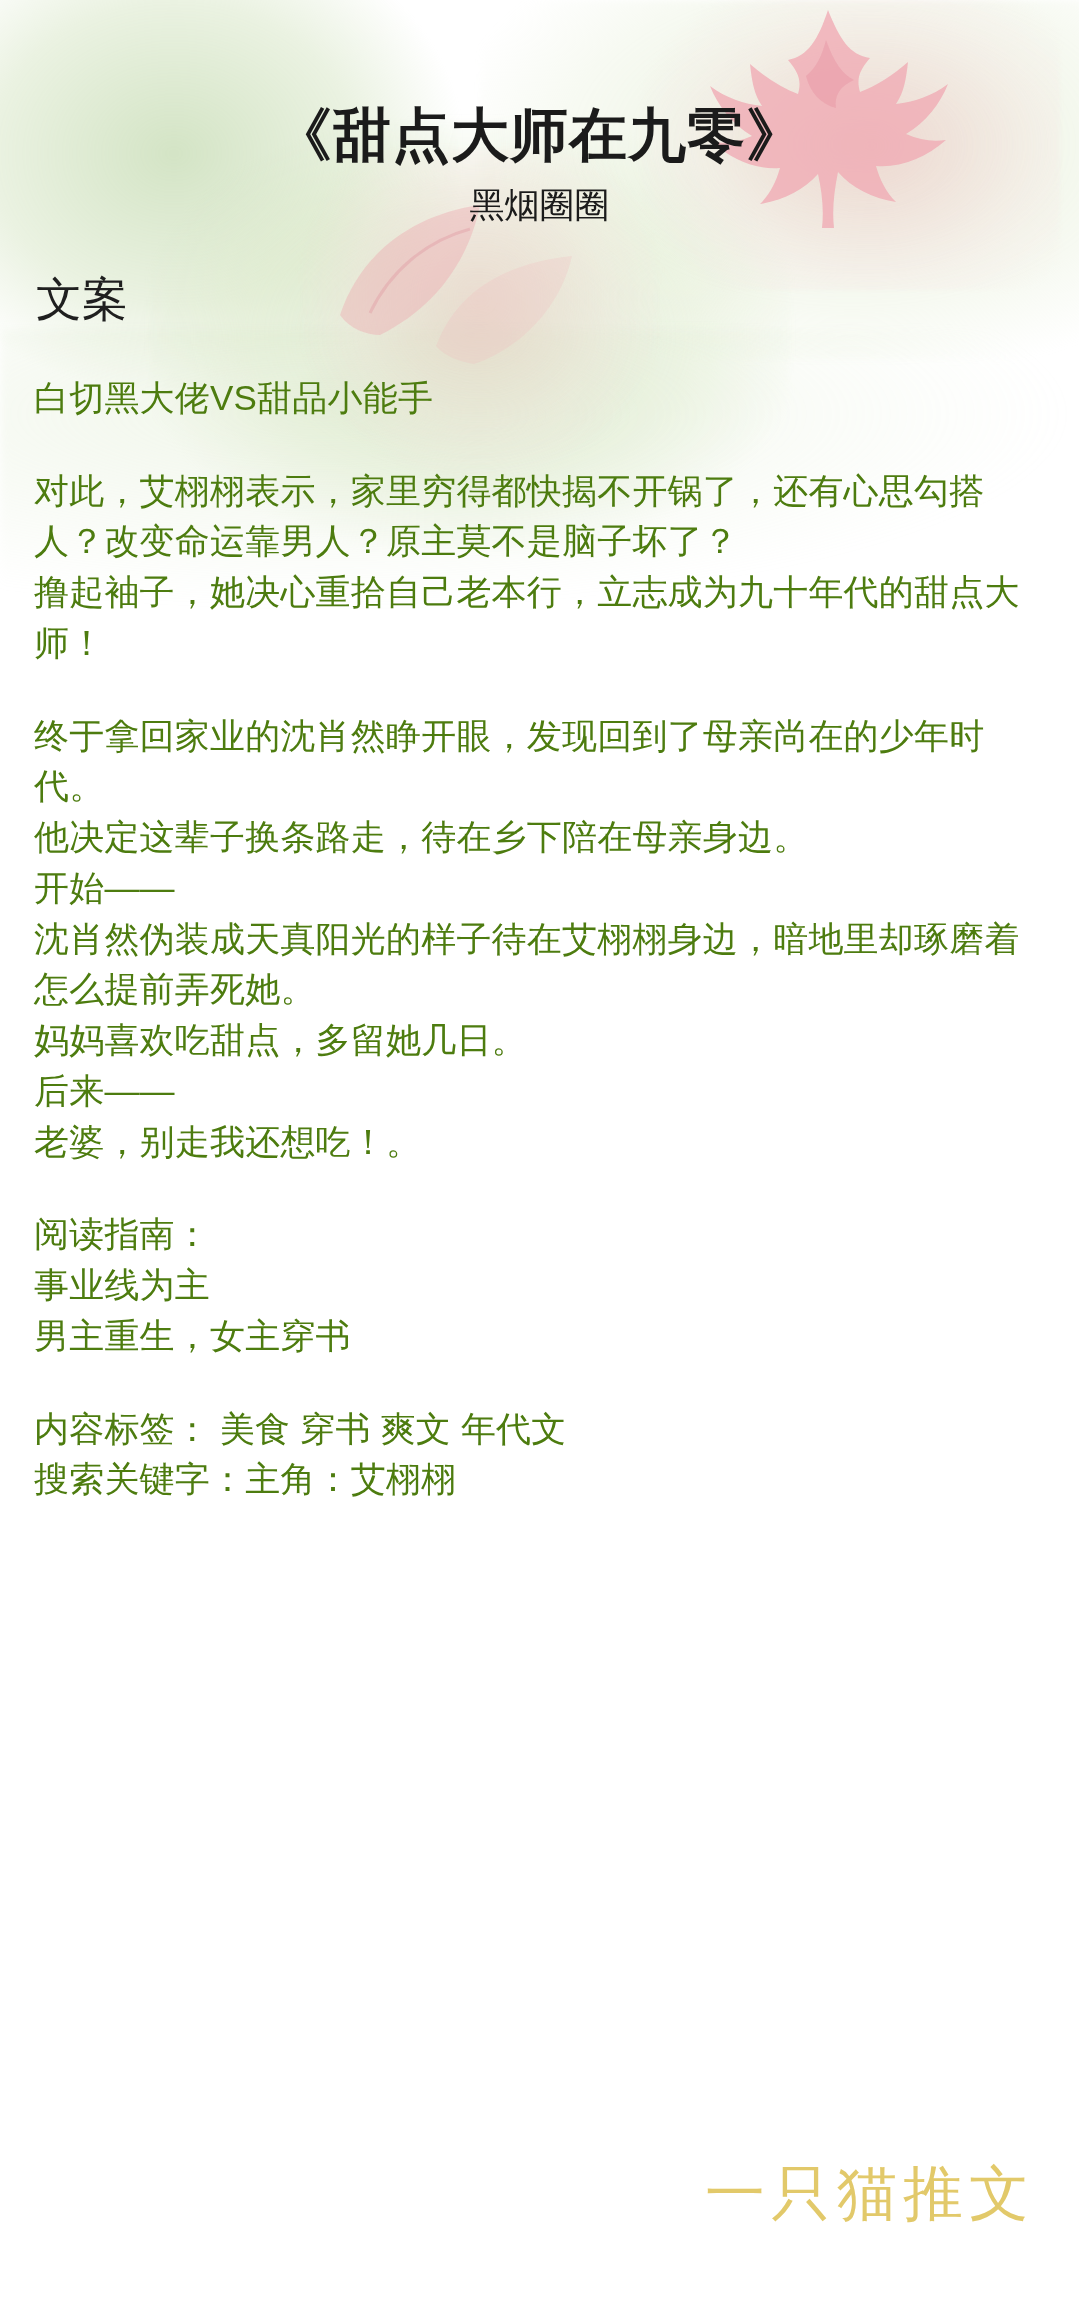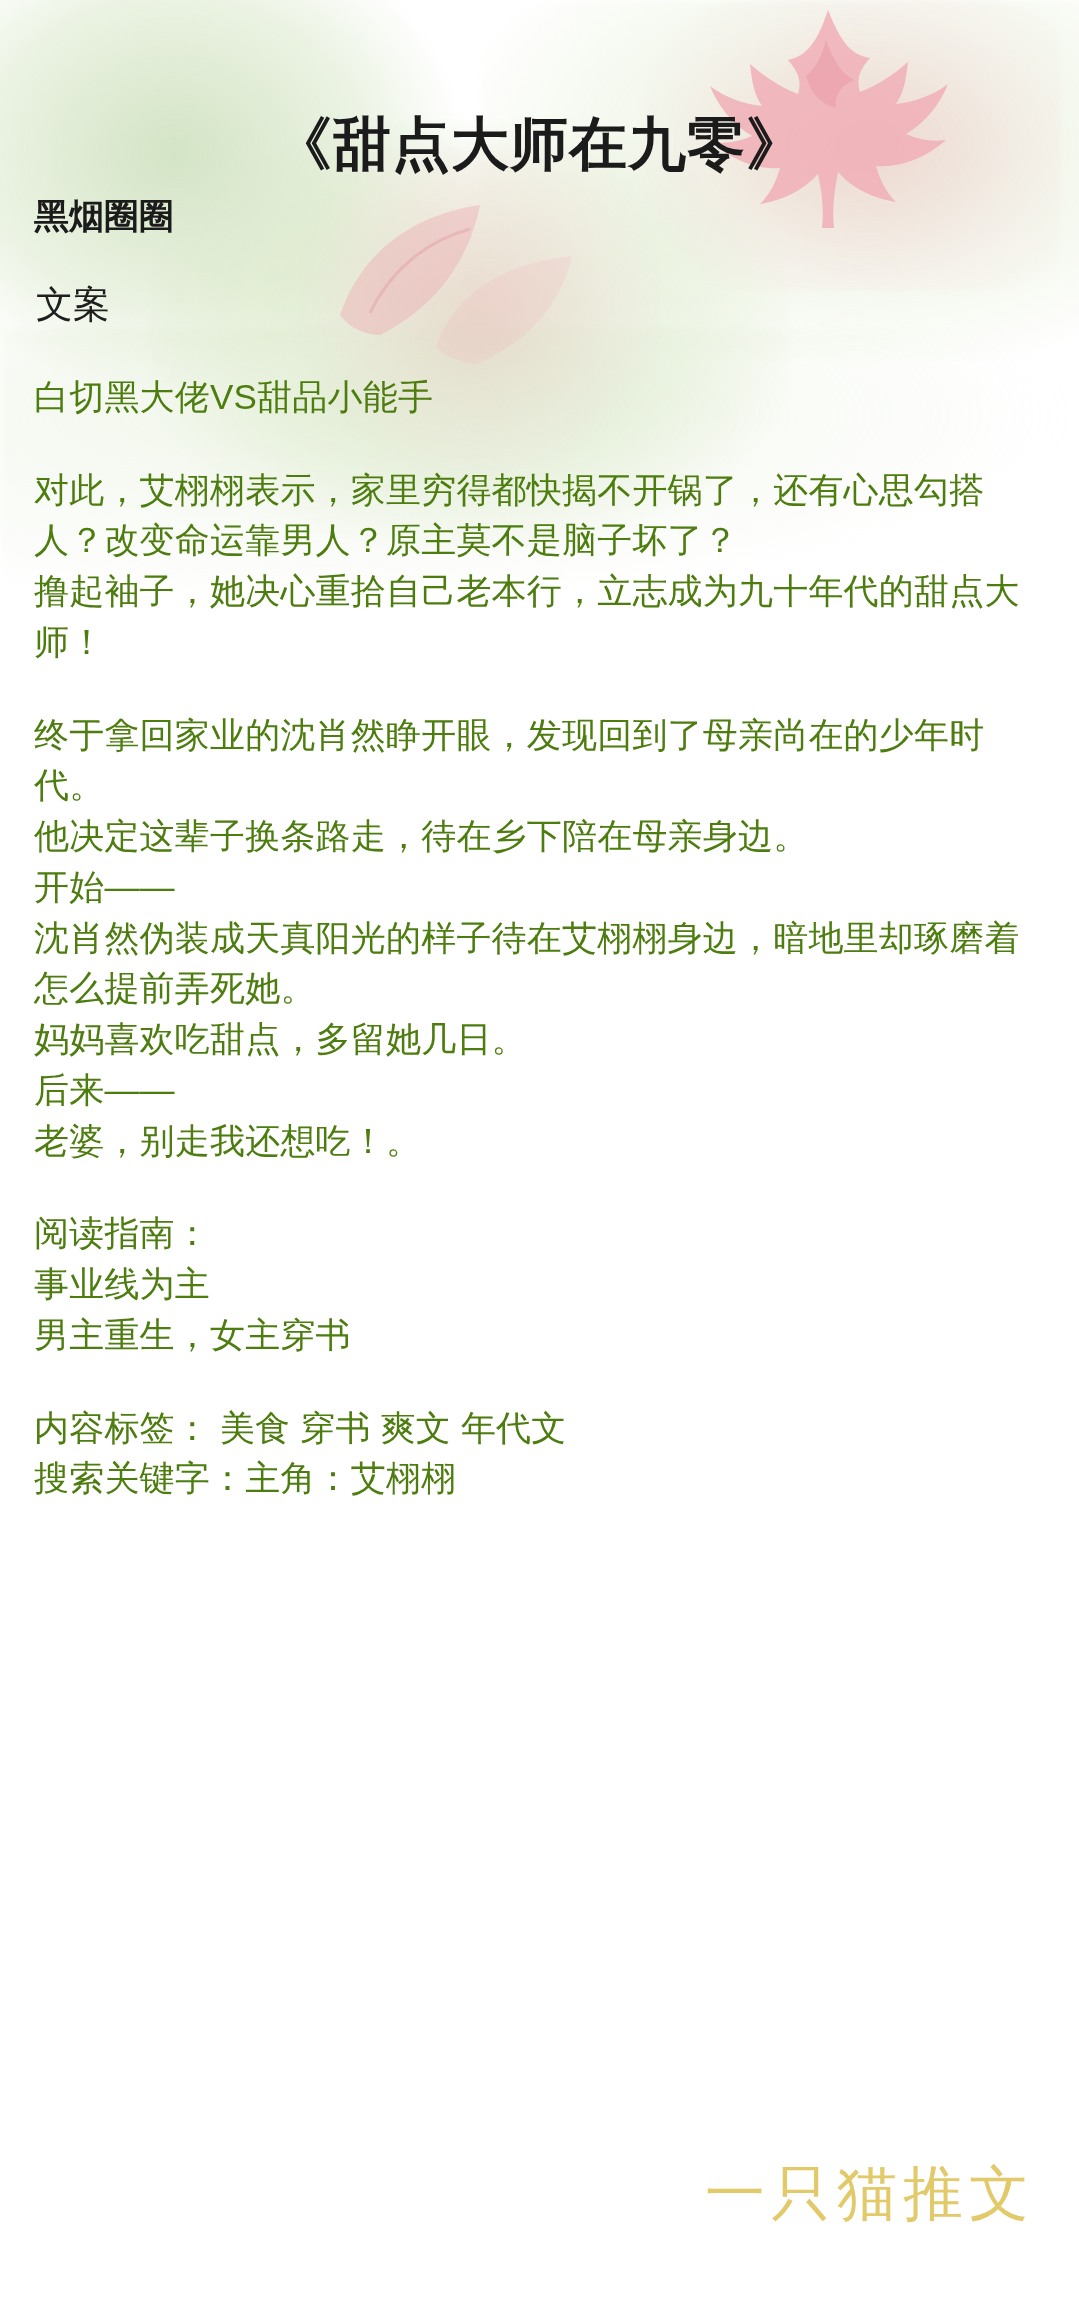--- a/index.html
+++ b/index.html
@@ -103,38 +103,39 @@
   }
 
   
   .content {
     position: relative;
     z-index: 3;
     padding: 0 34px;
     box-sizing: border-box;
   }
   .title {
-    margin: 16px;
+    margin: 7px;
     padding-top: 96px;
     text-align: center;
     font-size: 58px;
     line-height: 1.12;
     font-weight: bold;
     color: #1b1b1b;
     letter-spacing: 1px;
   }
   .author {
     margin: 14px 0 0 0;
+    text-align: center;
     font-size: 35px;
-    font-weight: bold;
+    font-weight: normal;
     color: #1b1b1b;
   }
   .section-label {
     margin: 40px 0 0 2px;
-    font-size: 37px;
+    font-size: 46px;
     color: #1f1f1f;
   }
   .para {
     margin: 0;
     font-size: 35px;
     line-height: 1.45;
     color: #4d7c0f;
     letter-spacing: 0.2px;
   }
   .gap-lg { height: 42px; }

